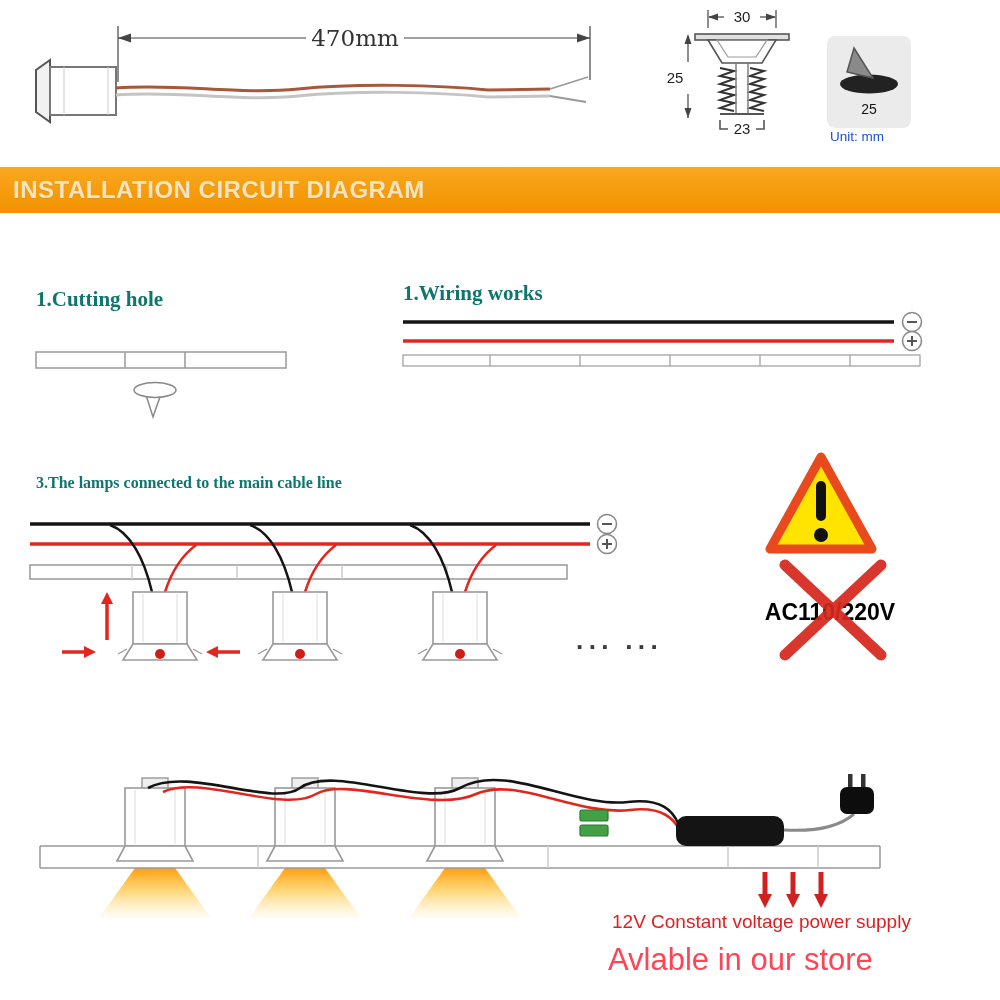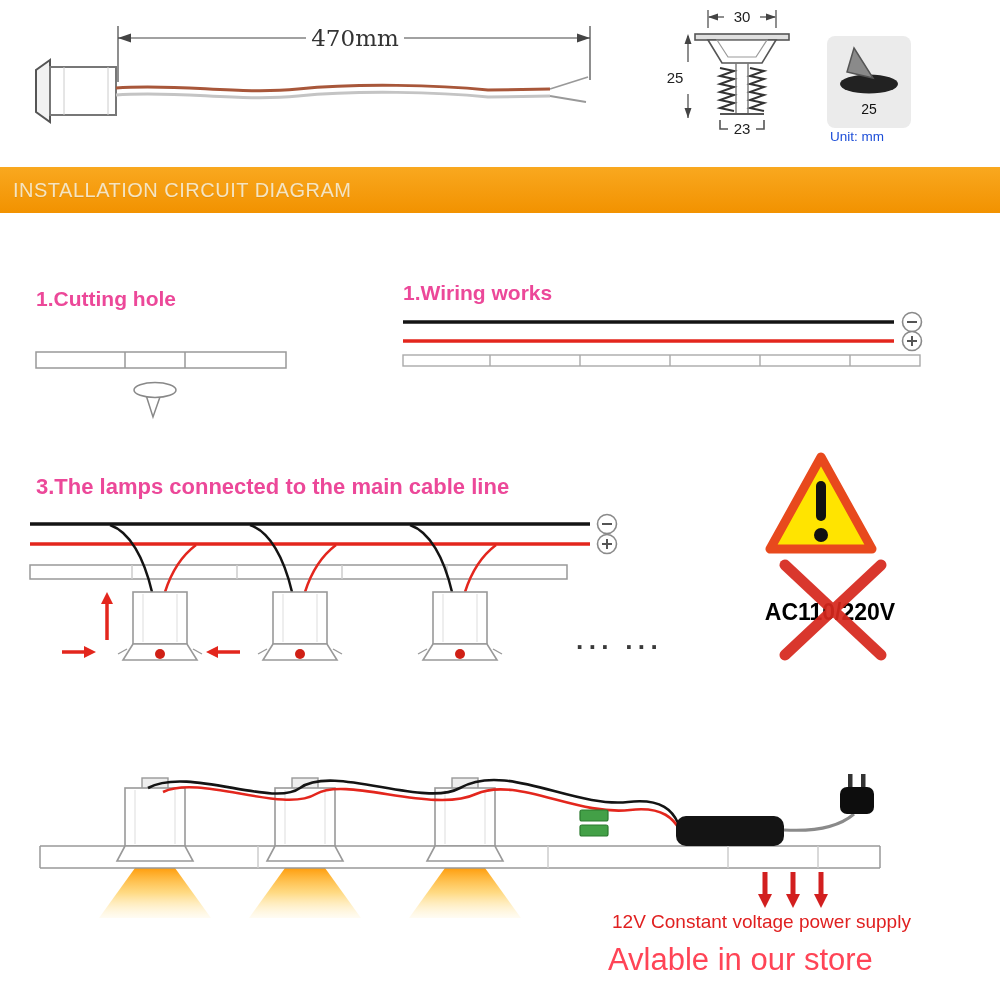--- a/index.html
+++ b/index.html
@@ -8,26 +8,26 @@
     width:1000px; height:1000px; position:relative; overflow:hidden;
     font-family:"Liberation Sans", sans-serif;
   }
   .page { position:absolute; inset:0; width:1000px; height:1000px; background:#fff; }
   .abs { position:absolute; }
 
   .banner {
     left:0; top:167px; width:1000px; height:46px;
     background:linear-gradient(180deg,#f9a81f 0%, #f29200 100%);
     display:flex; align-items:center; padding-left:13px;
-    font-weight:normal; font-size:20px; letter-spacing:0.5px;
+    font-weight:bold; font-size:24px; letter-spacing:0.5px;
     color:#f4e4c2; text-shadow:0 1px 0 rgba(0,0,0,0.06);
   }
 
-  .step-title { font-weight:bold; font-size:21px; color:#ec4899; }
-  .step-title.long { font-size:22px; }
+  .step-title { font-weight:bold; font-size:21px; color:#0f766e;font-family:Liberation Serif, serif; }
+  .step-title.long { font-size:16px; }
 
   .hole-box {
     width:84px; height:92px; background:#ebebeb; border-radius:8px;
     text-align:center; padding-top:2px;
   }
   .hole-dim { font-size:14px; color:#111; margin-top:1px; }
   .unit-label { font-size:13.5px; color:#1d4ed8; }
 
   .dots { font-weight:bold; font-size:26px; letter-spacing:4px; color:#3a3a3a; }
 

